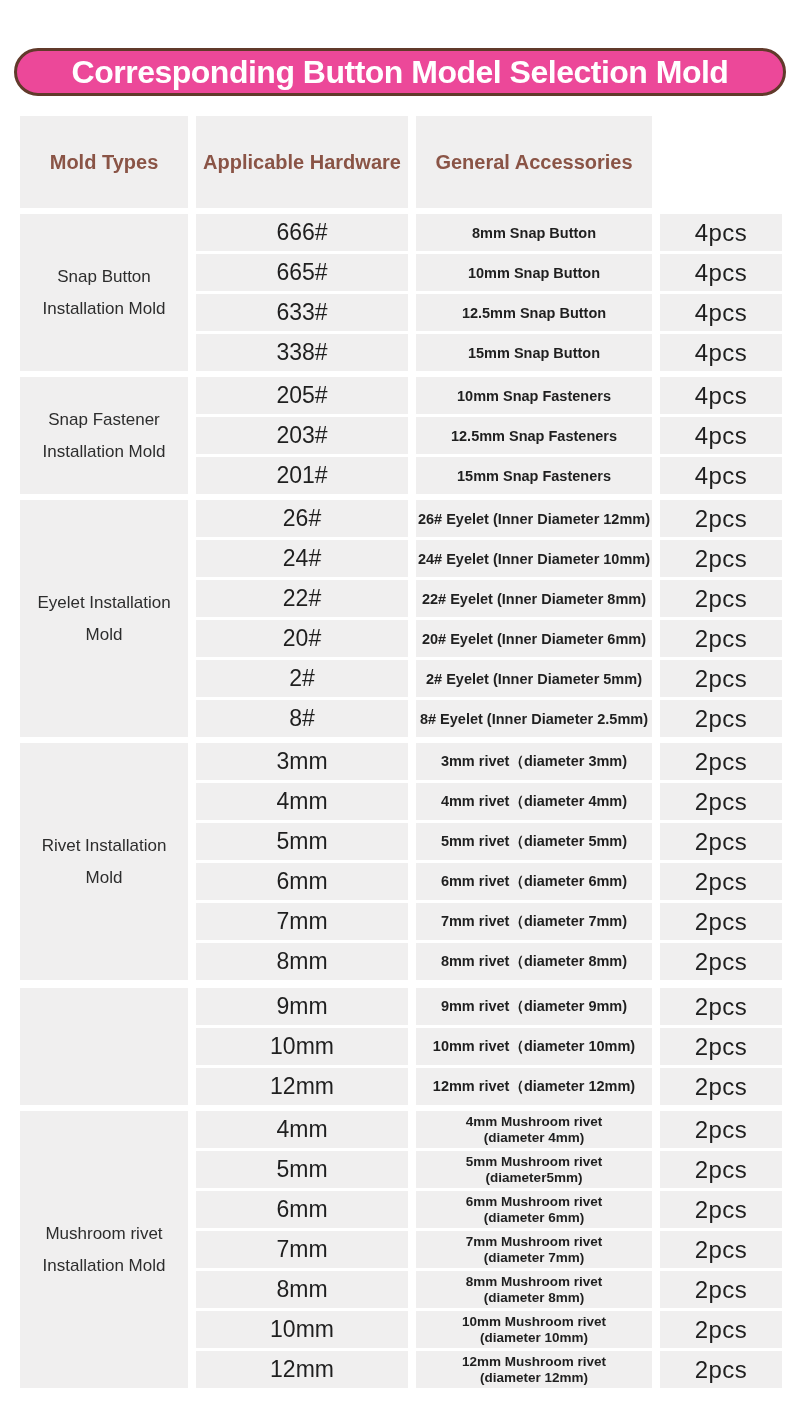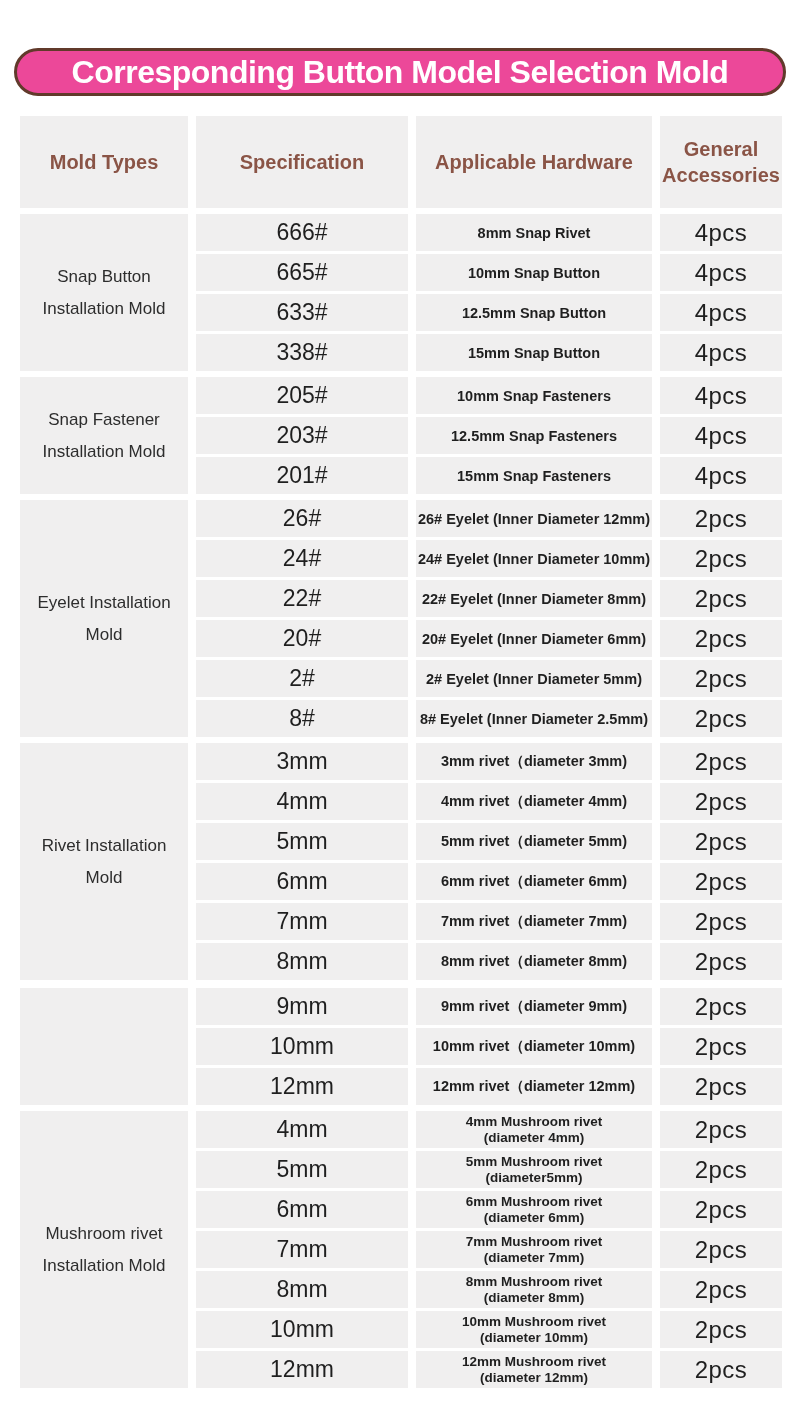--- a/index.html
+++ b/index.html
@@ -61,29 +61,28 @@
 </head>
 <body>
 
 <div class="banner">
   <span class="banner-text">Corresponding Button Model Selection Mold</span>
 </div>
 
 <div class="spec-table">
   <div class="header-row">
     <div class="header-cell">Mold Types</div>
-    <div class="header-cell">Specification</div>
     <div class="header-cell">Applicable Hardware</div>
     <div class="header-cell">General Accessories</div>
   </div>
   <div>
       <div class="group">
         <div class="cell mold-cell" style="grid-row: 1 / span 4;">Snap Button Installation Mold</div>
         <div class="cell spec-cell">666#</div>
-        <div class="cell hw-cell">8mm Snap Rivet</div>
+        <div class="cell hw-cell">8mm Snap Button</div>
         <div class="cell acc-cell">4pcs</div>
         <div class="cell spec-cell">665#</div>
         <div class="cell hw-cell">10mm Snap Button</div>
         <div class="cell acc-cell">4pcs</div>
         <div class="cell spec-cell">633#</div>
         <div class="cell hw-cell">12.5mm Snap Button</div>
         <div class="cell acc-cell">4pcs</div>
         <div class="cell spec-cell">338#</div>
         <div class="cell hw-cell">15mm Snap Button</div>
         <div class="cell acc-cell">4pcs</div>

